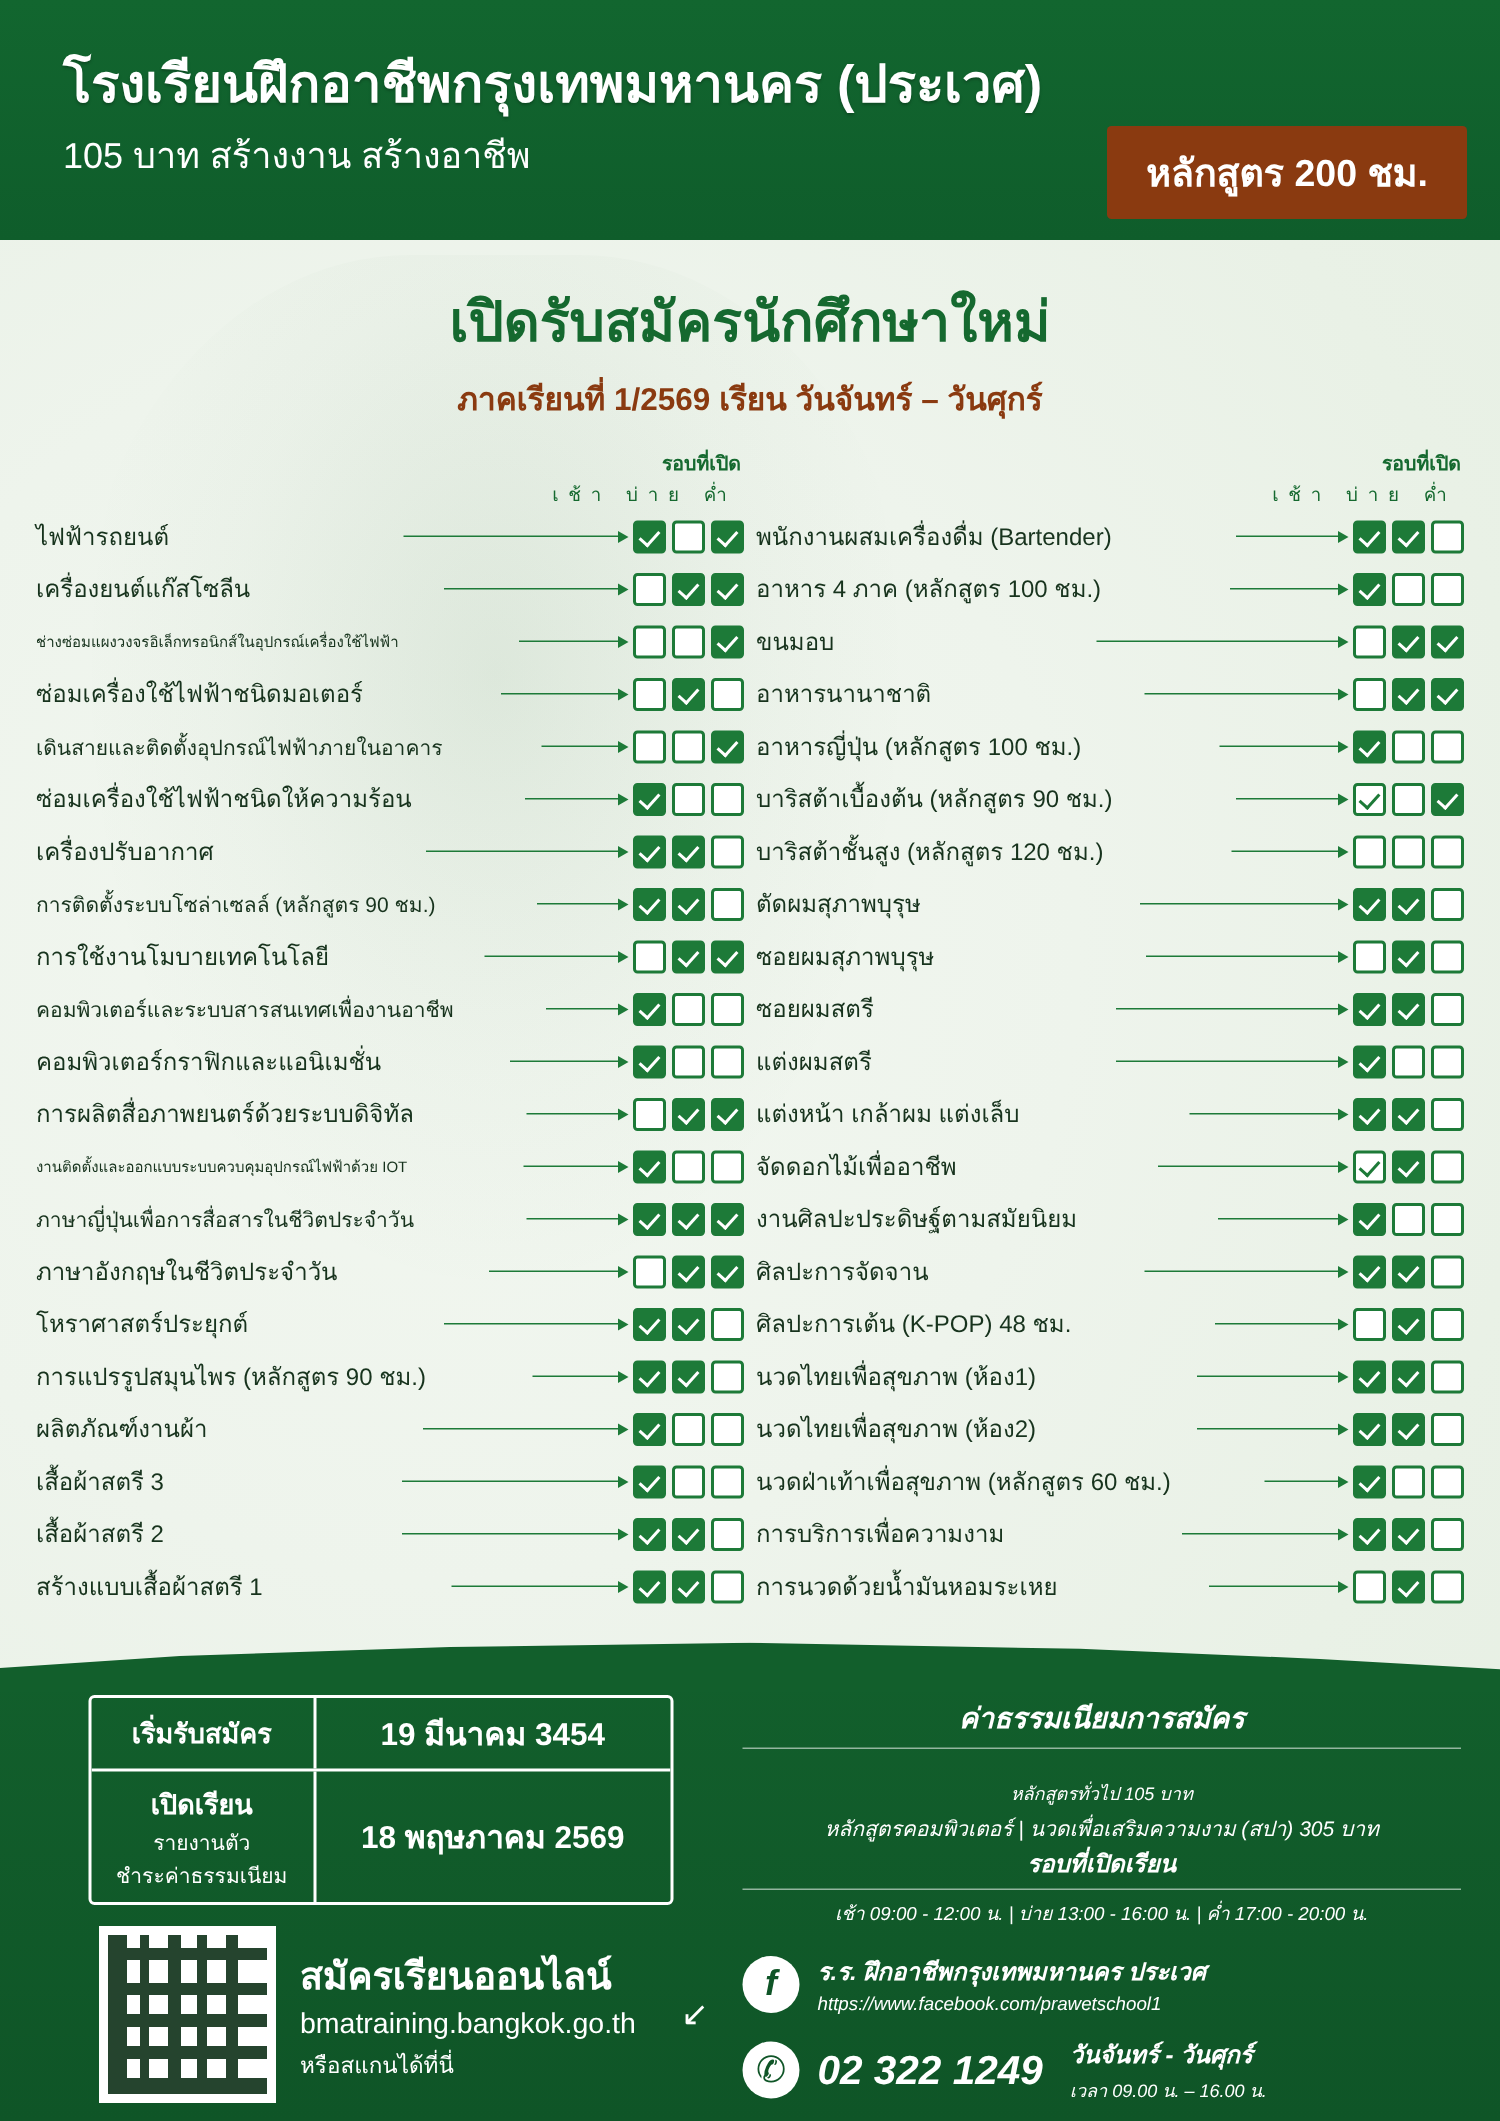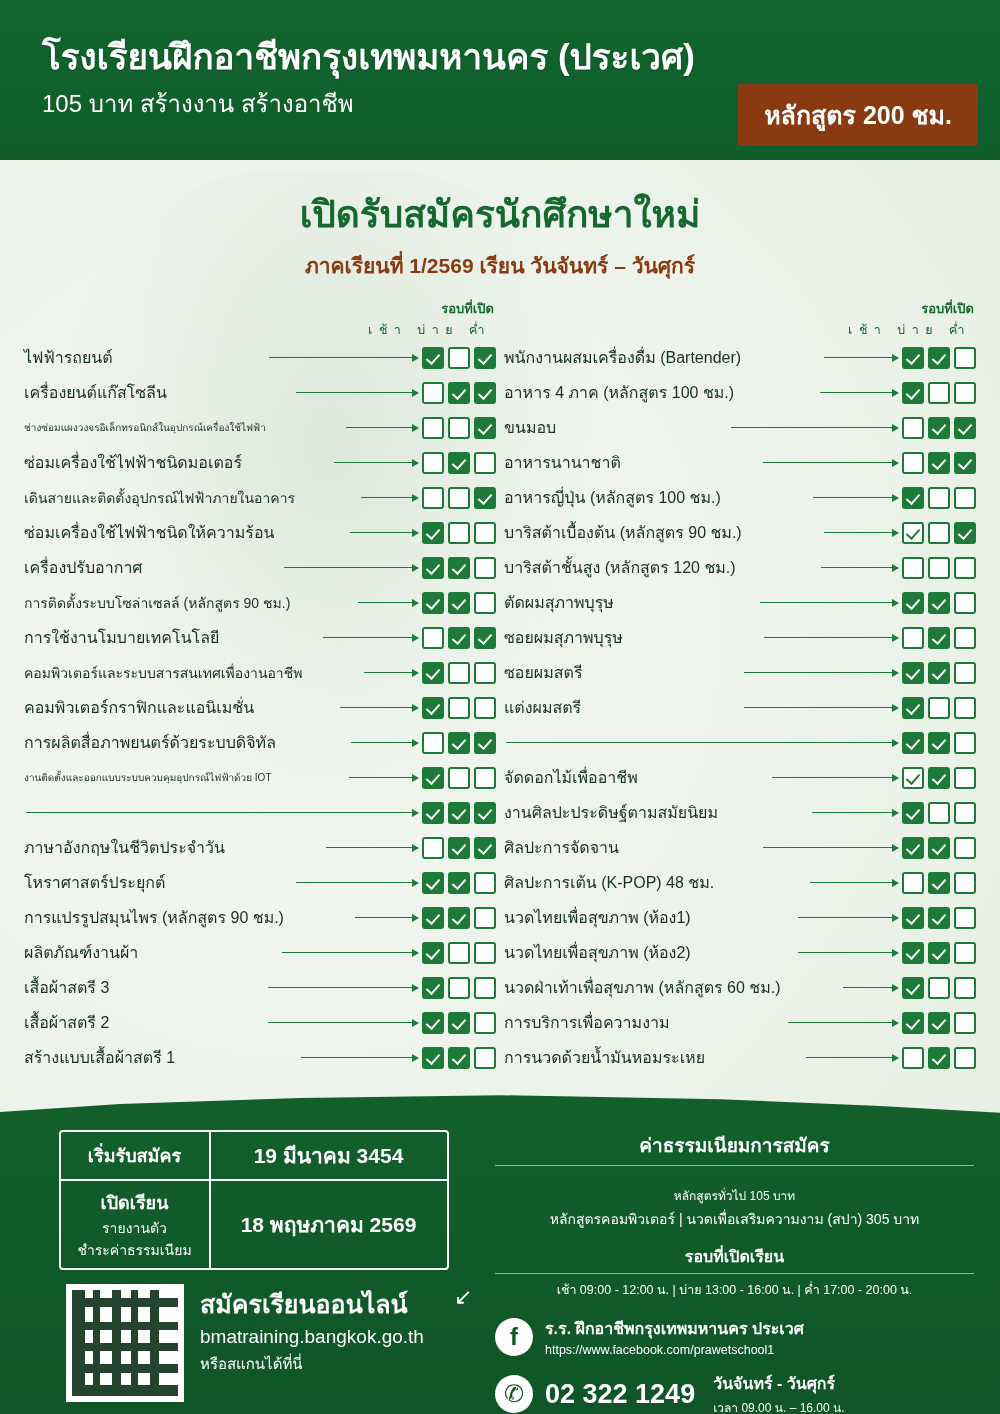--- a/index.html
+++ b/index.html
@@ -181,40 +181,40 @@
     z-index: 6;
   }
   .bottom::before{
     content:"";
     position:absolute; left:0; right:0; top:-26px; height:40px;
     background:#125f2c;
     clip-path: polygon(0 60%, 12% 40%, 30% 25%, 50% 18%, 72% 28%, 88% 45%, 100% 62%, 100% 100%, 0 100%);
   }
   .bottom-inner { position: relative; display: flex; padding: 16px 26px 0 26px; height: 100%; }
   .bleft { width: 455px; }
-  .bright { flex: 1 1 auto; padding-left: 14px; }
+  .bright { flex: 1 1 auto; padding-left: 14px; font-style: italic; }
 
   .dateTable { border: 2px solid #ffffff; border-radius: 4px; overflow: hidden; width: 390px; margin: 0 auto; }
   .dateRow { display: flex; border-bottom: 2px solid #ffffff; }
   .dateRow:last-child { border-bottom: none; }
   .dateRow .k {
     width: 150px; color: #ffffff; text-align: center;
     padding: 7px 4px; font-size: 18px; font-weight: bold;
     border-right: 2px solid #ffffff;
     display: flex; flex-direction: column; justify-content: center;
   }
   .dateRow .k .l2 { font-size: 14px; font-weight: normal; }
   .dateRow .k .l3 { font-size: 14px; font-weight: normal; }
   .dateRow .v {
     flex: 1 1 auto; color: #ffffff; text-align: center;
     padding: 7px 4px; font-size: 21px; font-weight: bold;
     display: flex; align-items: center; justify-content: center;
   }
 
-  .applyBlock { display: flex; margin-top: 14px; padding-left: 40px; }
+  .applyBlock { display: flex; align-items: center; margin-top: 14px; padding-left: 40px; }
   .qr {
     width: 118px; height: 118px; background: #ffffff; padding: 6px;
     flex: 0 0 auto;
   }
   .qr-inner {
     width: 100%; height: 100%;
     background-color:#ffffff;
     background-image:
       linear-gradient(90deg, #13351d 12%, transparent 12%, transparent 20%, #13351d 20%, #13351d 26%, transparent 26%, transparent 38%, #13351d 38%, #13351d 46%, transparent 46%, transparent 56%, #13351d 56%, #13351d 62%, transparent 62%, transparent 74%, #13351d 74%, #13351d 82%, transparent 82%),
       linear-gradient(0deg, #13351d 10%, transparent 10%, transparent 22%, #13351d 22%, #13351d 30%, transparent 30%, transparent 42%, #13351d 42%, #13351d 50%, transparent 50%, transparent 62%, #13351d 62%, #13351d 70%, transparent 70%, transparent 84%, #13351d 84%, #13351d 92%, transparent 92%);
@@ -224,21 +224,21 @@
   .applyTxt { margin-left: 16px; color: #ffffff; }
   .applyTxt .a1 { font-size: 25px; font-weight: bold; }
   .applyTxt .a2 { font-size: 19px; margin-top: 2px; }
   .applyTxt .a3 { font-size: 15px; margin-top: 4px; }
   .arrow-curve { font-size: 22px; color: #ffffff; margin-left: 30px; }
 
   .feeBox { text-align: center; color: #ffffff; }
   .feeTitle { font-size: 19px; font-weight: bold; border-bottom: 1px solid rgba(255,255,255,.55); padding-bottom: 5px; }
   .feeLine1 { font-size: 12px; margin-top: 20px; }
   .feeLine2 { font-size: 14px; margin-top: 3px; }
-  .roundTitle { font-size: 16px; font-weight: bold; margin-top: 14px; border-bottom: 1px solid rgba(255,255,255,.55); padding-bottom: 4px; }
+  .roundTitle { font-size: 16px; font-weight: bold; margin-top: 0; border-bottom: 1px solid rgba(255,255,255,.55); padding-bottom: 4px; }
   .roundLine { font-size: 12.5px; margin-top: 6px; }
 
   .contact { display: flex; align-items: center; margin-top: 16px; }
   .cicon {
     width: 38px; height: 38px; border-radius: 50%;
     background: #ffffff; color: #0f5527;
     display: flex; align-items: center; justify-content: center;
     font-size: 24px; font-weight: bold; flex: 0 0 auto;
   }
   .ctext { margin-left: 12px; color: #ffffff; }
@@ -386,20 +386,21 @@
           <div class="row">
             <div class="label xsmall">งานติดตั้งและออกแบบระบบควบคุมอุปกรณ์ไฟฟ้าด้วย IOT</div>
             <div class="leader"></div>
             <div class="boxes">
               <div class="bx on"></div>
               <div class="bx"></div>
               <div class="bx"></div>
             </div>
           </div>
           <div class="row">
+            <div class="label small">ภาษาญี่ปุ่นเพื่อการสื่อสารในชีวิตประจำวัน</div>
             <div class="leader"></div>
             <div class="boxes">
               <div class="bx on"></div>
               <div class="bx on"></div>
               <div class="bx on"></div>
             </div>
           </div>
           <div class="row">
             <div class="label">ภาษาอังกฤษในชีวิตประจำวัน</div>
             <div class="leader"></div>
@@ -564,20 +565,21 @@
           <div class="row">
             <div class="label">แต่งผมสตรี</div>
             <div class="leader"></div>
             <div class="boxes">
               <div class="bx on"></div>
               <div class="bx"></div>
               <div class="bx"></div>
             </div>
           </div>
           <div class="row">
+            <div class="label">แต่งหน้า เกล้าผม แต่งเล็บ</div>
             <div class="leader"></div>
             <div class="boxes">
               <div class="bx on"></div>
               <div class="bx on"></div>
               <div class="bx"></div>
             </div>
           </div>
           <div class="row">
             <div class="label">จัดดอกไม้เพื่ออาชีพ</div>
             <div class="leader"></div>

